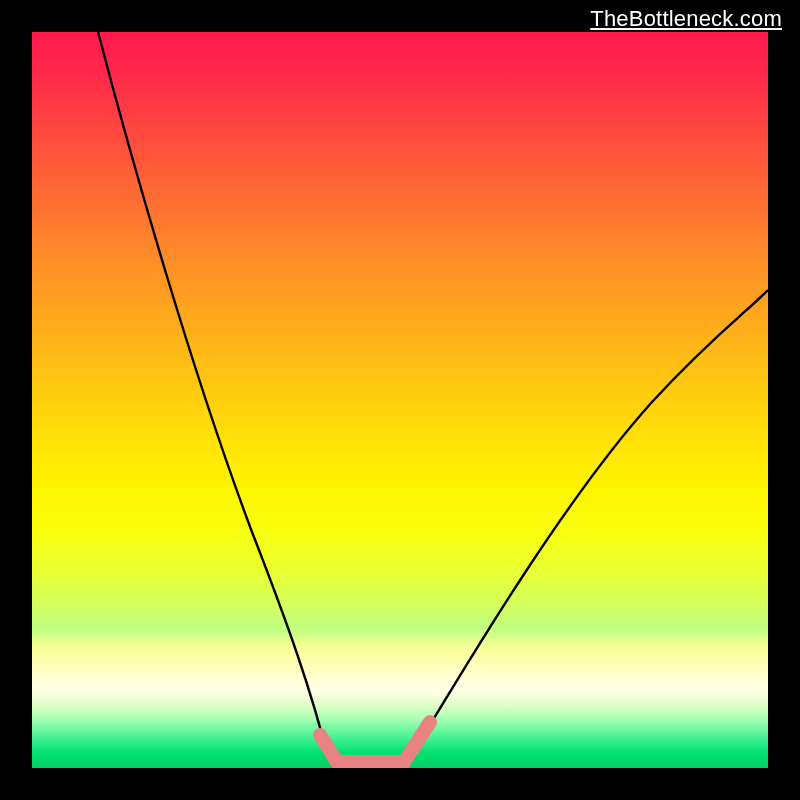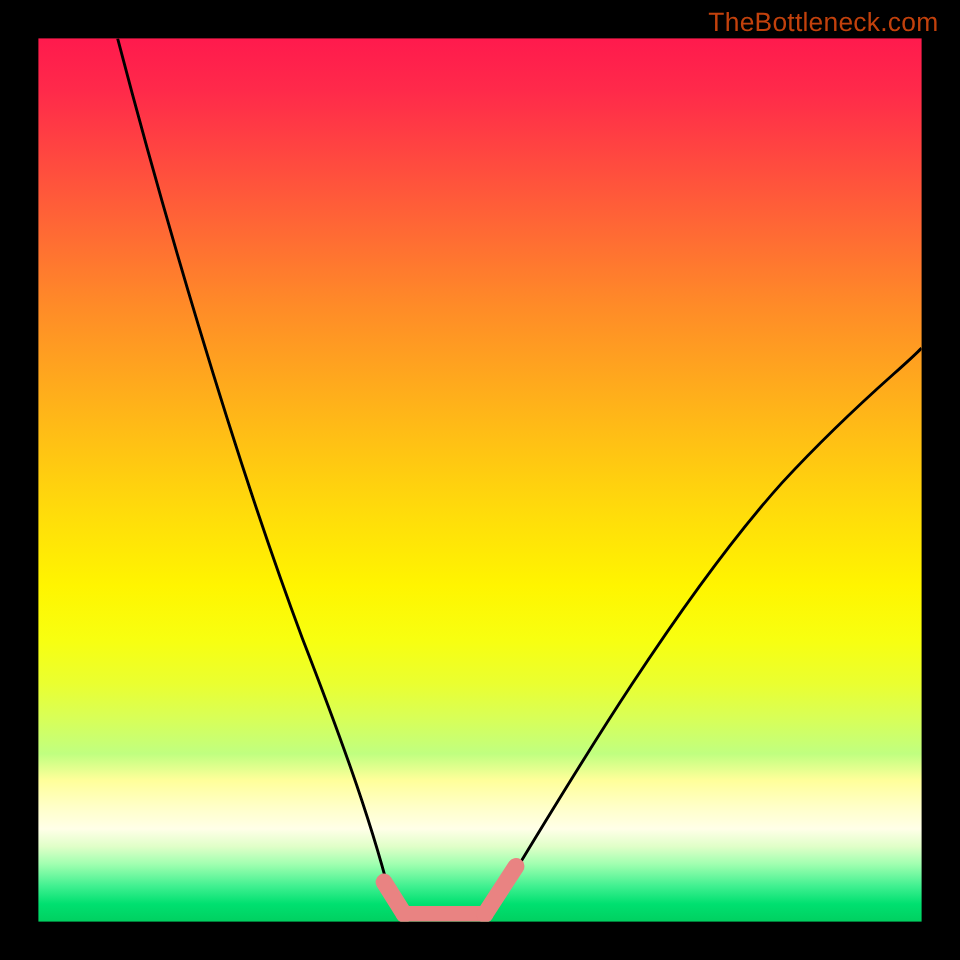--- a/index.html
+++ b/index.html
@@ -57,24 +57,25 @@
   svg.curves {
     position: absolute;
     inset: 0;
     width: 100%;
     height: 100%;
   }
   .attrib {
     position: absolute;
     top: 6px;
     right: 18px;
-    color: #c2410c;
+    color: #ffffff;
     font-size: 22px;
     font-weight: 500;
     letter-spacing: 0.2px;
+    text-decoration: underline;
   }
 </style>
 </head>
 <body>
 
 <div class="frame">
   <div class="plot">
     <div class="gradient"></div>
     <svg class="curves" viewBox="0 0 736 736" preserveAspectRatio="none">
 

